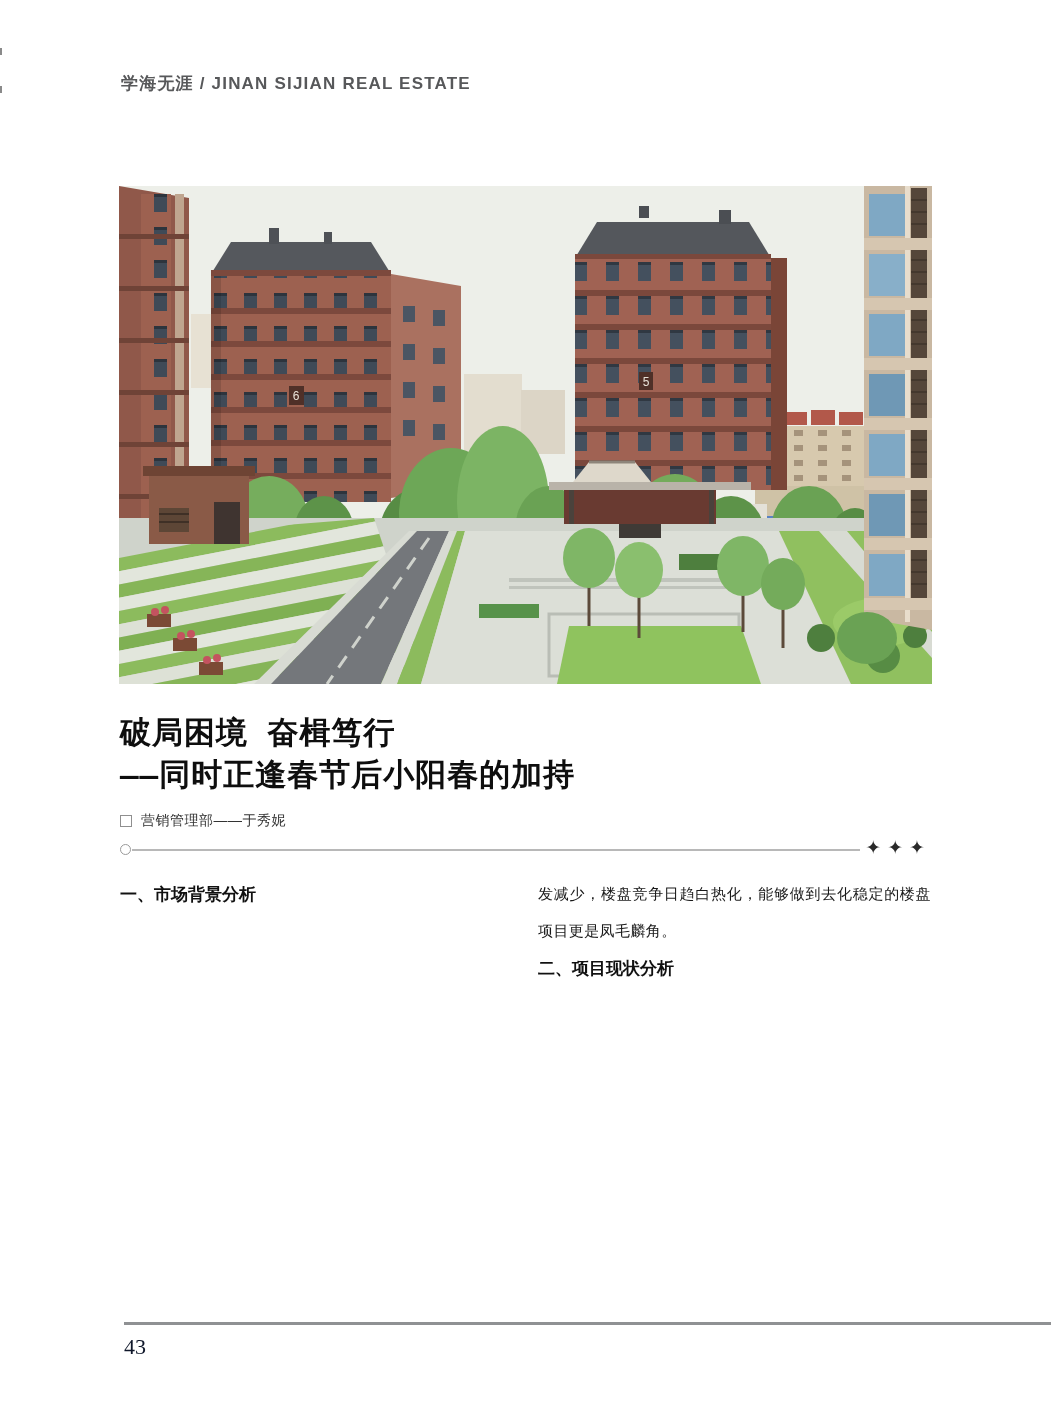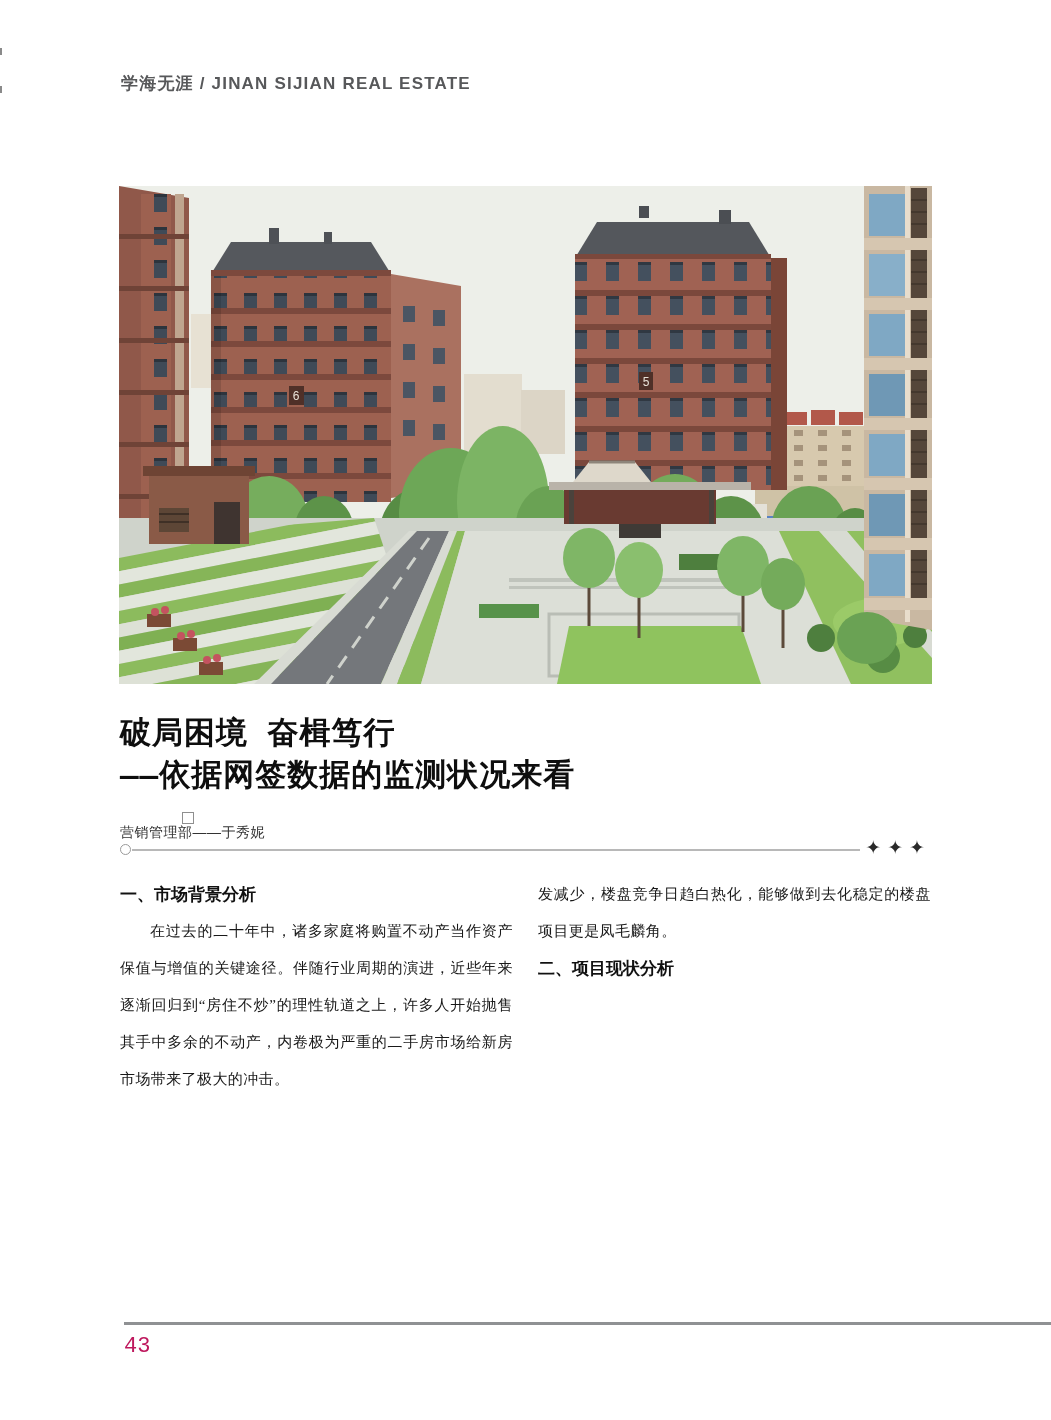--- a/index.html
+++ b/index.html
@@ -11,43 +11,43 @@
         color:#57585a;letter-spacing:1.2px;}
 
   .photo-wrap{position:absolute;left:119px;top:186px;width:813px;height:498px;overflow:hidden;}
   .photo-wrap svg{display:block;width:813px;height:498px;}
 
   .title-block{position:absolute;left:120px;top:714px;color:#0e0e0e;}
   .title-line{font-size:31px;font-weight:bold;line-height:42px;letter-spacing:1px;
         font-family:Liberation Mono, monospace;}
 
   .byline{position:absolute;left:120px;top:812px;display:flex;align-items:center;
-        font-size:14px;color:#333;letter-spacing:.5px;flex-direction:column;}
+        font-size:14px;color:#333;letter-spacing:.5px;}
   .byline-square{display:inline-block;width:10px;height:10px;border:1.5px solid #8f8f8f;
         margin-right:9px;}
 
   .rule-row{position:absolute;left:120px;top:838px;width:811px;height:22px;}
   .rule-circle{position:absolute;left:0;top:6px;width:9px;height:9px;border:1.5px solid #9a9a9a;
         border-radius:50%;background:#fff;}
   .rule-line{position:absolute;left:12px;top:11px;width:728px;height:2px;background:#b8b8b8;}
   .rule-stars{position:absolute;right:0;top:-2px;font-size:19px;color:#2a2a2a;letter-spacing:6px;}
 
   .col{position:absolute;top:876px;width:393px;color:#191919;
         font-family:"Liberation Serif",serif;}
   .col-left{left:120px;}
   .col-right{left:538px;}
   .body-heading{font-family:"Liberation Sans",sans-serif;font-weight:bold;font-size:17px;
         line-height:37px;color:#111;}
   .col p{margin:0;font-size:15px;line-height:37px;text-align:justify;text-indent:2em;
         letter-spacing:.4px;}
   .col p.no-indent{text-indent:0;}
 
   .footer-line{position:absolute;left:124px;top:1322px;width:927px;height:3px;background:#8f9193;}
-  .page-number{position:absolute;left:124px;top:1334px;font-size:22px;color:#be185d;
-        font-family:Liberation Mono, monospace;}
+  .page-number{position:absolute;left:124px;top:1334px;font-size:22px;color:#0f172a;
+        font-family:Liberation Serif, serif;}
 </style>
 </head>
 <body>
 
 <div class="page">
 
   <div class="edge-tick" style="top:48px"></div>
   <div class="edge-tick" style="top:86px"></div>
 
   <div class="journal-header">学海无涯 / JINAN SIJIAN REAL ESTATE</div>
@@ -316,37 +316,36 @@
             <rect x="745" y="352" width="68" height="12"></rect>
           <rect x="745" y="412" width="68" height="12"></rect>
         </g>
         <ellipse cx="748" cy="452" rx="30" ry="26" fill="#6aa254"></ellipse>
       </g>
     </svg>
   </div>
 
   <div class="title-block">
     <div class="title-line">破局困境 奋楫笃行</div>
-    <div class="title-line">——依据网签数据的监测状况来看</div>
+    <div class="title-line">——同时正逢春节后小阳春的加持</div>
   </div>
 
   <div class="byline">
     <span class="byline-square"></span>
     <span>营销管理部——于秀妮</span>
   </div>
 
   <div class="rule-row">
     <span class="rule-circle"></span>
     <span class="rule-line"></span>
     <span class="rule-stars"><span>✦</span><span>✦</span><span>✦</span></span>
   </div>
 
   <div class="col col-left">
     <div class="body-heading">一、市场背景分析</div>
-    <p>在过去的二十年中，诸多家庭将购置不动产当作资产保值与增值的关键途径。伴随行业周期的演进，近些年来逐渐回归到“房住不炒”的理性轨道之上，许多人开始抛售其手中多余的不动产，内卷极为严重的二手房市场给新房市场带来了极大的冲击。</p>
   </div>
 
   <div class="col col-right">
     <p class="no-indent">发减少，楼盘竞争日趋白热化，能够做到去化稳定的楼盘项目更是凤毛麟角。</p>
     <div class="body-heading">二、项目现状分析</div>
   </div>
 
   <div class="footer-line"></div>
   <div class="page-number">43</div>
 

